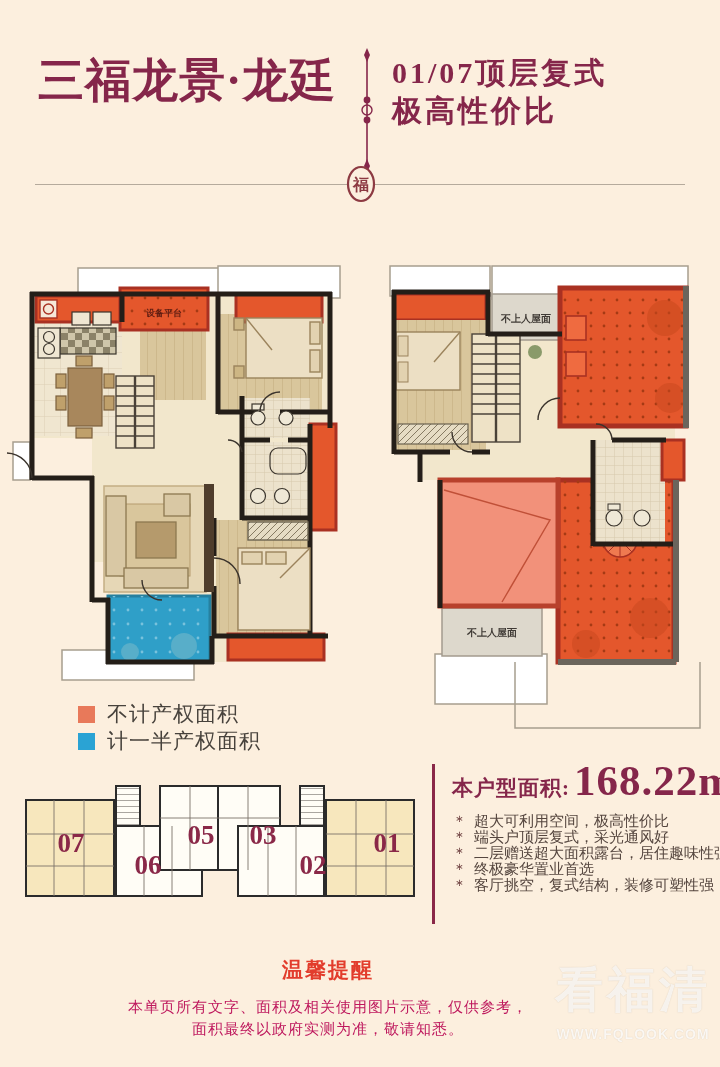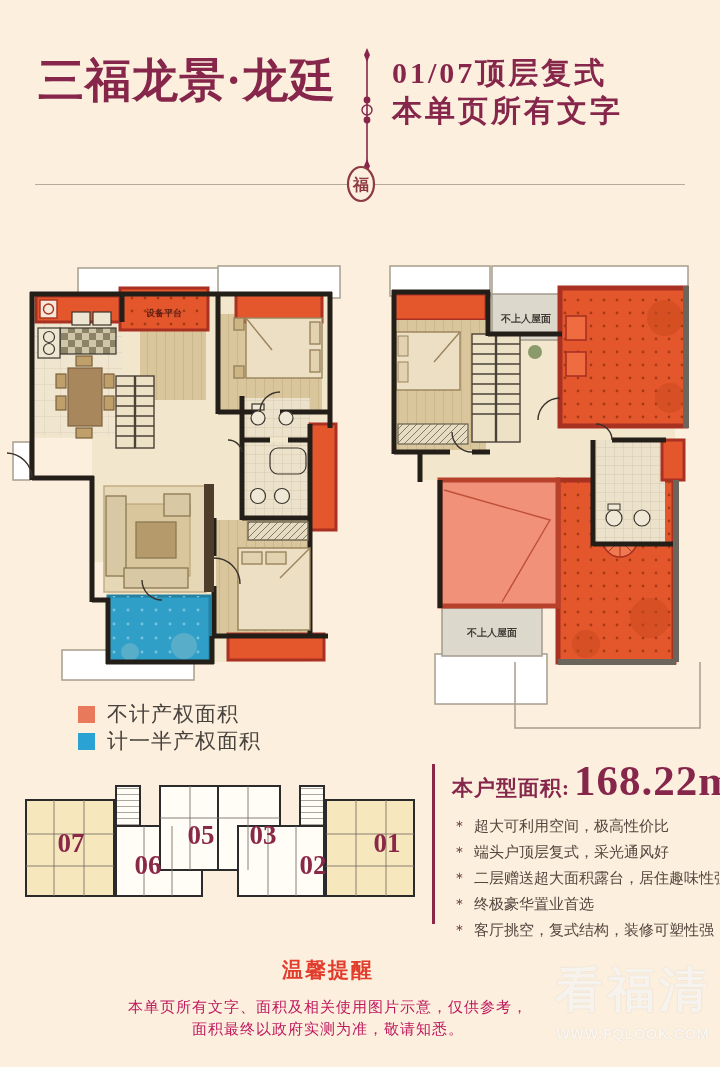--- a/index.html
+++ b/index.html
@@ -29,21 +29,21 @@
   
   .keyplan { left:20px; top:770px; }
 
   
   .info-line { left:432px; top:764px; width:3px; height:160px; background:#8a2848; }
   .info { left:452px; top:756px; width:262px; }
   .area-row { white-space:nowrap; color:#85264a; }
   .area-label { font-size:21px; font-weight:bold; letter-spacing:1px;margin-top:18px; }
   .area-value { font-size:43px; font-weight:bold; letter-spacing:1px; }
   .bullets { list-style:none; margin-top:8px; }
-  .bullets li { font-size:15px; color:#55463f; line-height:26px; white-space:nowrap;
+  .bullets li { font-size:15px; color:#55463f; line-height:16px; white-space:nowrap;
                 font-family:"Liberation Sans", sans-serif; }
   .bullet-marker { color:#6a3c3c; margin-right:7px; font-family:"Liberation Serif", serif; }
 
   
   .notice { left:0; top:956px; width:656px; text-align:center;
             font-family:"Liberation Sans", sans-serif; }
   .notice-title { font-size:21px; font-weight:bold; color:#e23c2c; letter-spacing:2px; }
   .notice-body { margin-top:12px; font-size:15px; color:#be185d; line-height:22px; letter-spacing:1px; }
 
   
@@ -98,21 +98,21 @@
     <line x1="15" y1="4" x2="15" y2="121" stroke="#85264a" stroke-width="1.6"></line>
     <path d="M15,0 L18,7 L15,14 L12,7 Z" fill="#85264a"></path>
     <path d="M15,111 L18,118 L15,125 L12,118 Z" fill="#85264a"></path>
     <circle cx="15" cy="52" r="3.4" fill="#85264a"></circle>
     <circle cx="15" cy="62" r="5" fill="none" stroke="#85264a" stroke-width="1.4"></circle>
     <circle cx="15" cy="72" r="3.4" fill="#85264a"></circle>
   </svg>
 
   <div class="abs subtitle">
     <div>01/07顶层复式</div>
-    <div>本单页所有文字</div>
+    <div>极高性价比</div>
   </div>
 
   <div class="abs rule"></div>
   <svg class="abs seal-svg" width="32" height="42" viewBox="0 0 32 42">
     <ellipse cx="16" cy="21" rx="13" ry="17" fill="#fcefde" stroke="#8d3a42" stroke-width="2.2"></ellipse>
     <text x="16" y="27" text-anchor="middle" font-size="16" fill="#8d3a42" font-weight="bold">福</text>
   </svg>
 
   <svg class="abs plan-left" width="336" height="434" viewBox="0 0 336 434">
 

